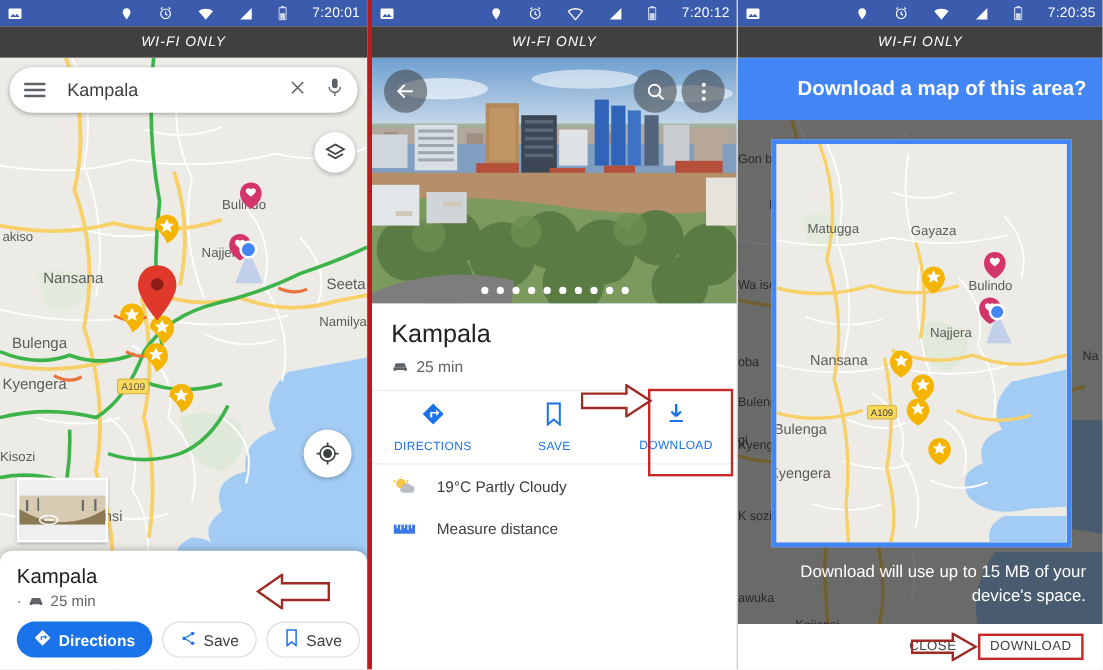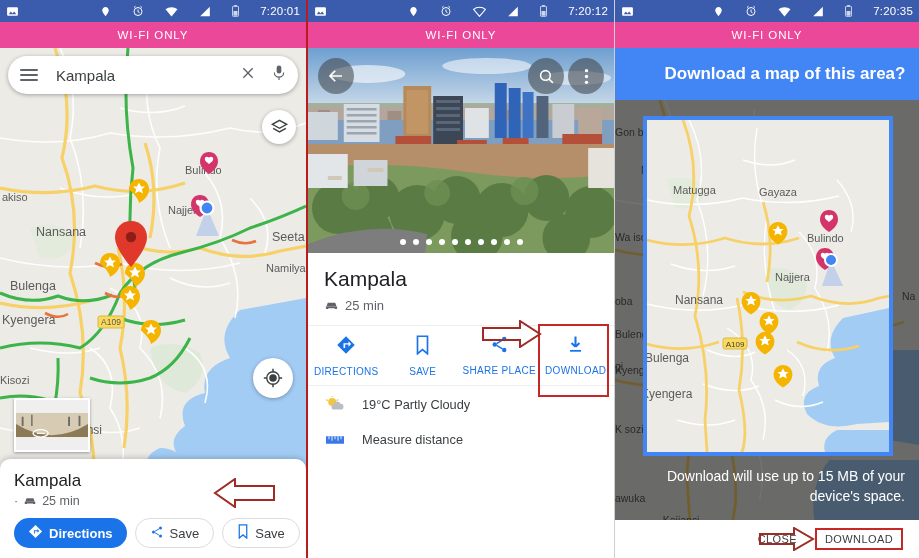--- a/index.html
+++ b/index.html
@@ -1,33 +1,33 @@
 <!DOCTYPE html>
 <html><head>
 <meta charset="utf-8">
 <style>
   * { margin:0; padding:0; box-sizing:border-box; }
   html,body { width:919px; height:558px; overflow:hidden; background:#fff;
     font-family:"Liberation Sans", sans-serif; }
   .screens { display:flex; width:919px; height:558px; }
   .panel { position:relative; overflow:hidden; height:558px; background:#e8e6e1; }
   #panel-1 { width:306px; }
-  #panel-2 { width:308px; border-left:2px solid #b91c1c; }
+  #panel-2 { width:308px; border-left:4px solid #b91c1c; }
   #panel-3 { width:305px; border-left:1px solid #cfcfcf; }
 
   
   .statusbar { height:22px; background:#3b5cac; display:flex; align-items:center;
     padding:0 6px; color:#fff; position:relative; z-index:60; }
   .sb-left { display:flex; align-items:center; gap:4px; }
   .sb-right { margin-left:auto; display:flex; align-items:center; gap:21px; }
   .sb-time { font-size:11.5px; letter-spacing:.2px; }
   .sb-ico { display:inline-block; line-height:0; }
-  .wifionly { height:26px; background:#ec4899; color:#fff; display:flex;
+  .wifionly { height:26px; background:#404040; color:#fff; display:flex;
     align-items:center; justify-content:center; font-size:11.5px;
-    letter-spacing:.9px; position:relative; z-index:60; }
+    letter-spacing:.9px; position:relative; z-index:60;font-style:italic; }
 
   
   .mapbase { position:absolute; inset:48px 0 0 0; background:#eceae4; }
   .mapsvg { position:absolute; inset:0; width:100%; height:100%; }
   .mlabel { font-family:"Liberation Sans", sans-serif; fill:#5b5b5b; }
 
   
   .searchwrap { position:absolute; top:56px; left:8px; right:8px; z-index:40; }
   .searchbar { height:38px; background:#fff; border-radius:20px;
     box-shadow:0 1px 4px rgba(0,0,0,.32); display:flex; align-items:center;
@@ -569,31 +569,20 @@
         <span>
           <svg width="15" height="20" viewBox="0 0 18 24">
                 <path d="M3 1.5h12v21l-6-5-6 5z" fill="none" stroke="#1a73e8" stroke-width="2"></path>
               </svg>
         </span>
         <span class="lbl">SAVE</span>
       </div>
       <div class="act">
         <span>
           <svg width="19" height="19" viewBox="0 0 24 24">
-                <circle cx="18" cy="5" r="2.8" fill="#1a73e8"></circle>
-                <circle cx="6" cy="12" r="2.8" fill="#1a73e8"></circle>
-                <circle cx="18" cy="19" r="2.8" fill="#1a73e8"></circle>
-                <path d="M8.4 10.8l7.2-4.2M8.4 13.2l7.2 4.2" stroke="#1a73e8" stroke-width="1.8"></path>
-              </svg>
-        </span>
-        <span class="lbl">SHARE PLACE</span>
-      </div>
-      <div class="act">
-        <span>
-          <svg width="19" height="19" viewBox="0 0 24 24">
                 <path d="M12 2v12M12 15l-5-5M12 15l5-5" stroke="#1a73e8" stroke-width="2.6" fill="none"></path>
                 <path d="M5 20h14" stroke="#1a73e8" stroke-width="2.2"></path>
               </svg>
         </span>
         <span class="lbl">DOWNLOAD</span>
       </div>
       <div class="redbox" style="left:230px; top:-2px; width:71px; height:73px"></div>
     </div>
 
 

